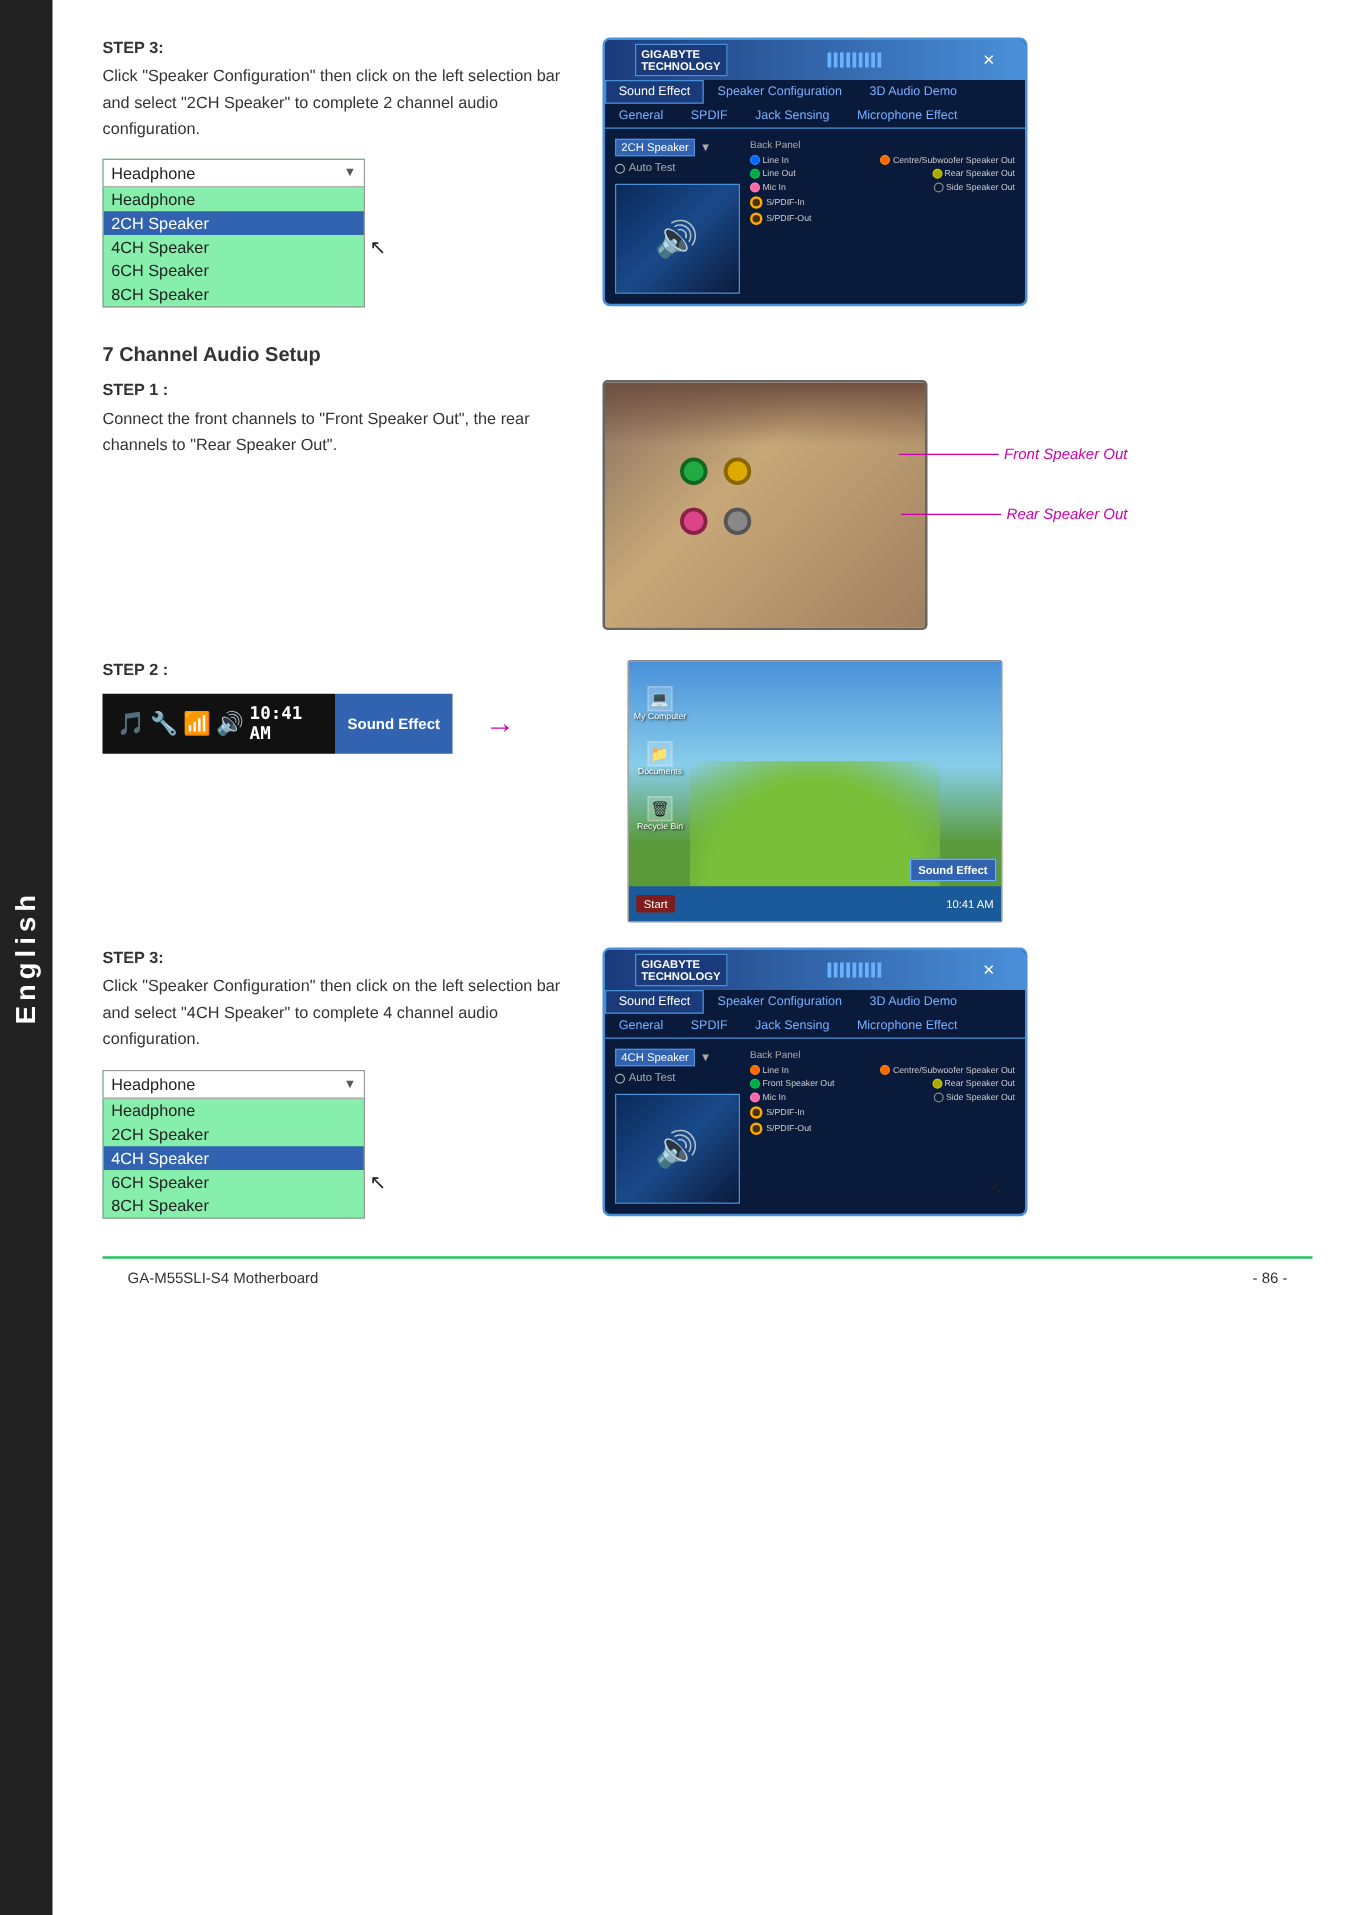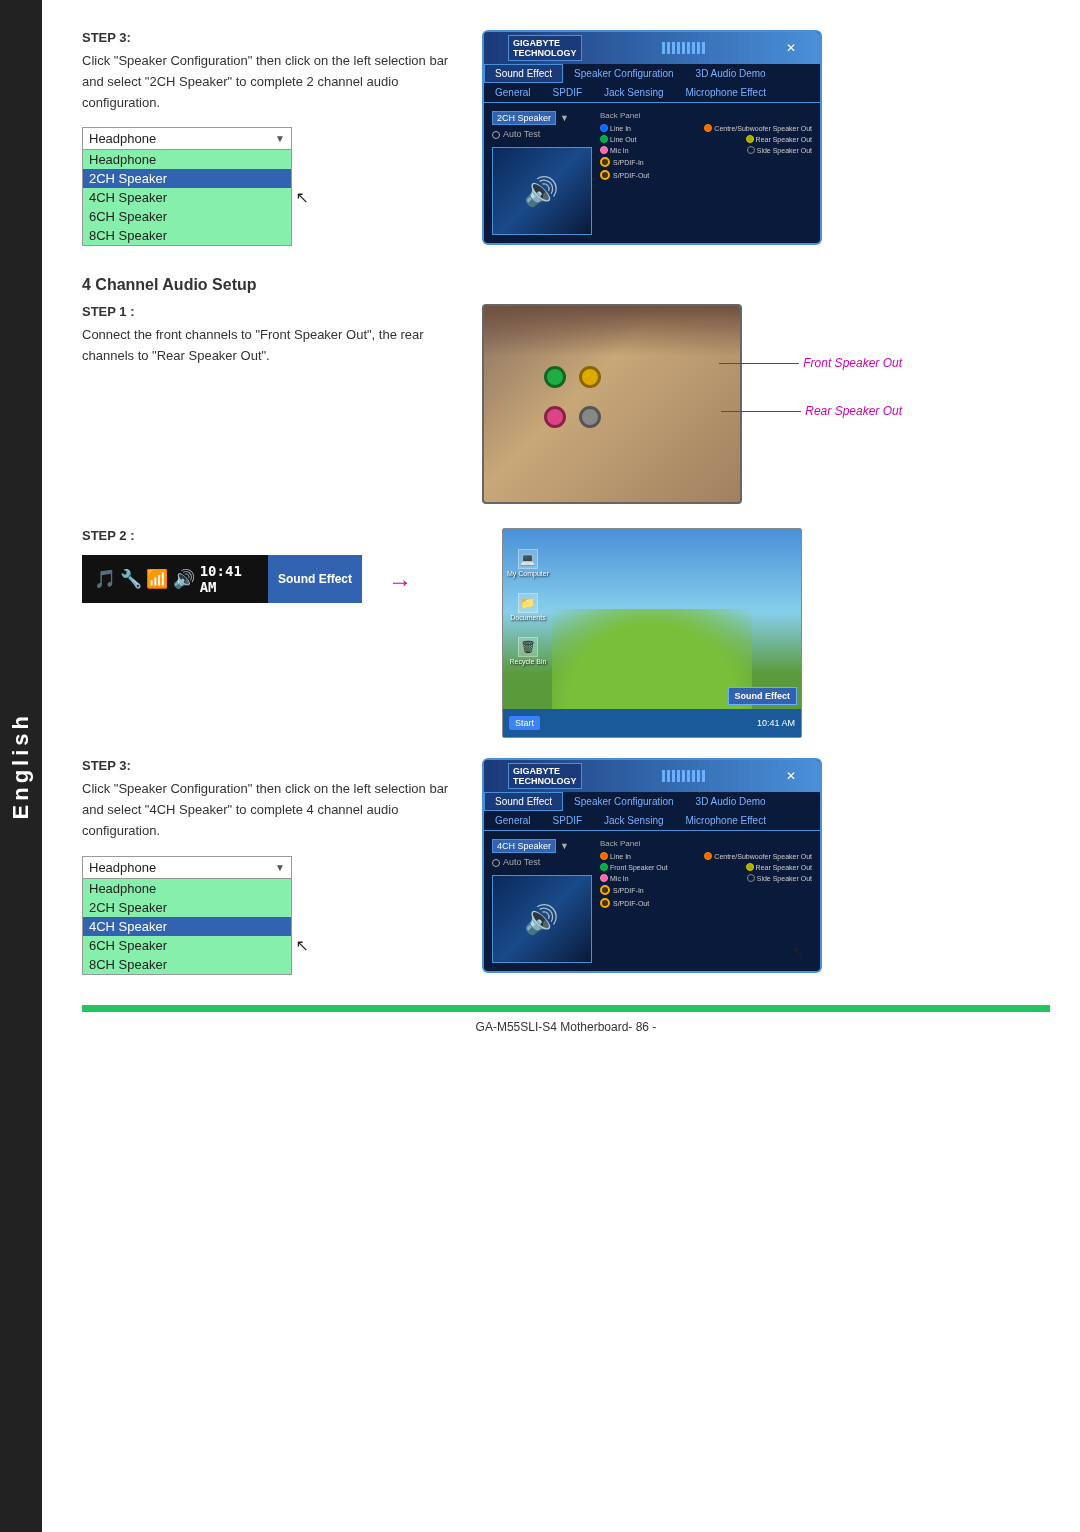--- a/index.html
+++ b/index.html
@@ -319,21 +319,21 @@
       left: 0;
       right: 0;
       height: 28px;
       background: #1a5a9a;
       display: flex;
       align-items: center;
       padding: 0 6px;
       gap: 4px;
     }
     .desktop-start {
-      background: #3b82f6;
+      background: #7f1d1d;
       color: #fff;
       font-size: 9px;
       padding: 2px 6px;
       border-radius: 2px;
     }
     .desktop-time-small {
       color: #fff;
       font-size: 9px;
       margin-left: auto;
     }
@@ -394,23 +394,23 @@
       align-items: flex-start;
       margin-bottom: 20px;
     }
     .step2-text-area {
       max-width: 400px;
       flex: 1;
     }
 
     
     .footer {
-      border-top: 7px solid #22c55e;
-      display: flex;
-      justify-content: center;
+      border-top: 2px solid #22c55e;
+      display: flex;
+      justify-content: space-between;
       padding: 8px 20px;
       font-size: 12px;
       color: #333;
       margin-top: 30px;
     }
 
     
     .step3-section {
       display: flex;
       gap: 20px;
@@ -544,21 +544,21 @@
           </div>
           <div class="bp-spdif-row">
             <div class="bp-spdif-jack active"></div>
             <div class="bp-text">S/PDIF-Out</div>
           </div>
         </div>
       </div>
     </div>
   </div>
 
-  <div class="section-heading">4 Channel Audio Setup</div>
+  <div class="section-heading">7 Channel Audio Setup</div>
 
   <div class="step-with-image">
     <div class="step-text">
       <div class="step-label">STEP 1 :</div>
       <div class="step-desc">Connect the front channels to "Front Speaker Out", the rear channels to "Rear Speaker Out".</div>
     </div>
 
     <div style="position:relative; flex-shrink:0;">
 
       <div style="width:260px; height:200px; background: linear-gradient(135deg, #8a7060 0%, #c8a878 40%, #a08060 100%); border:2px solid #666; border-radius:4px; position:relative; overflow:hidden;">

